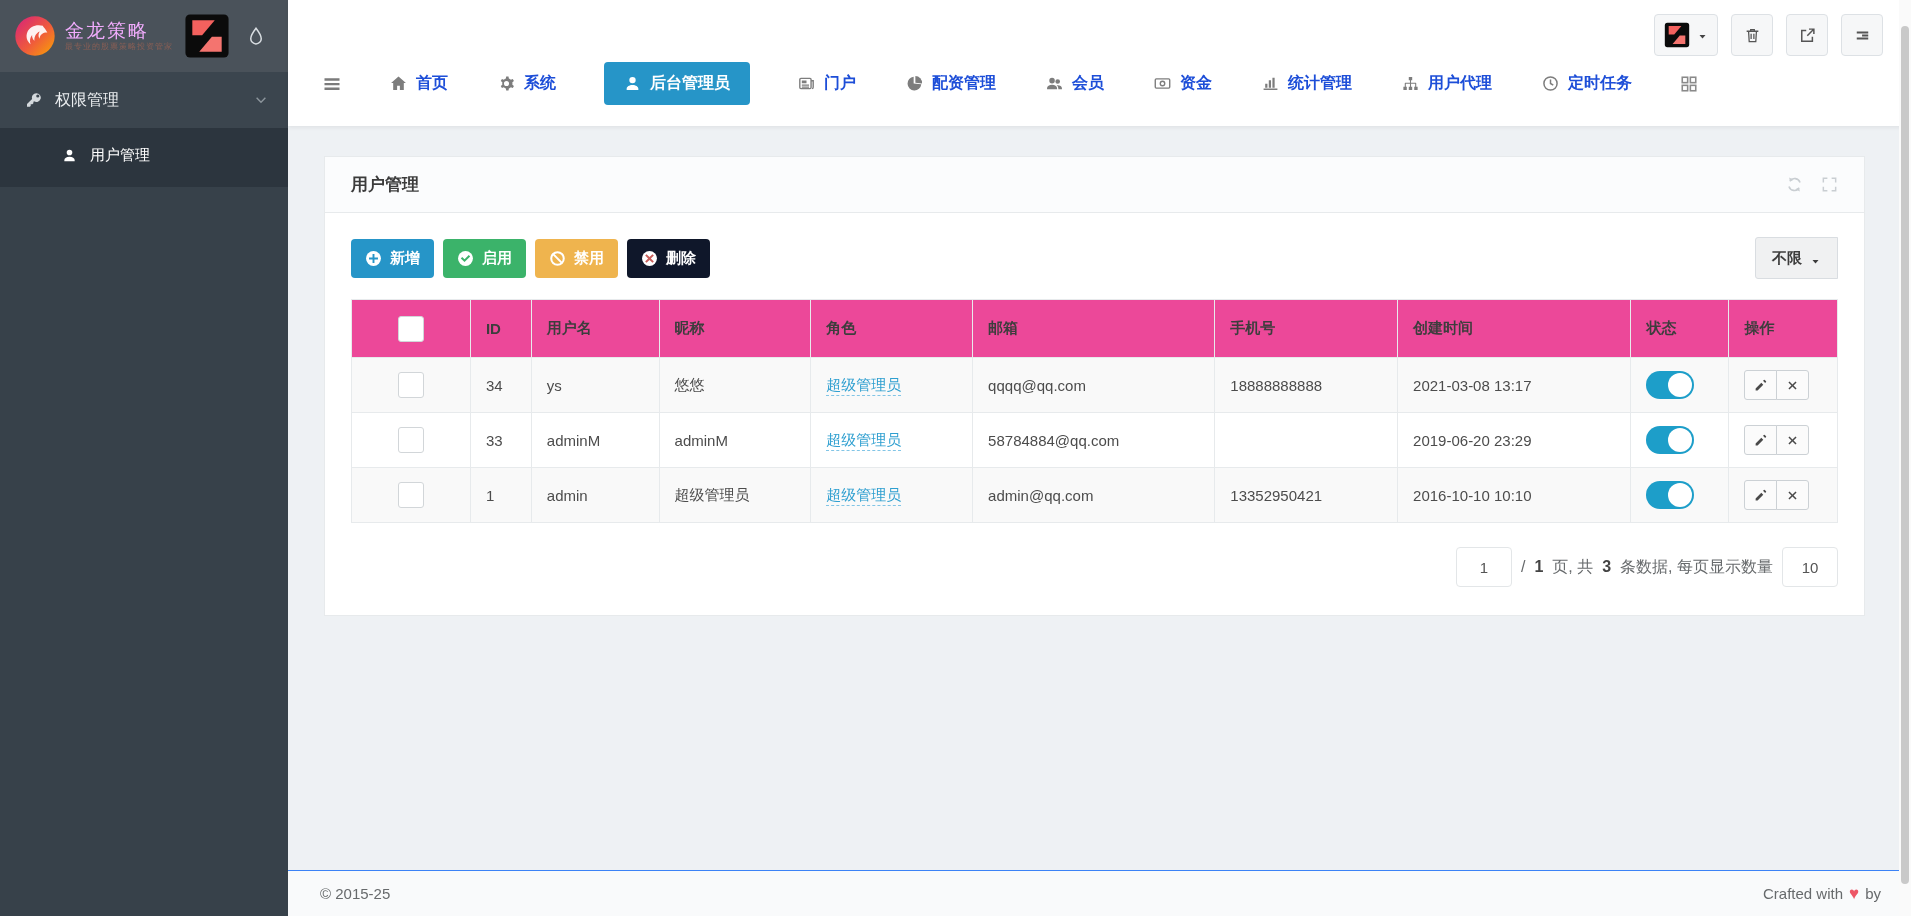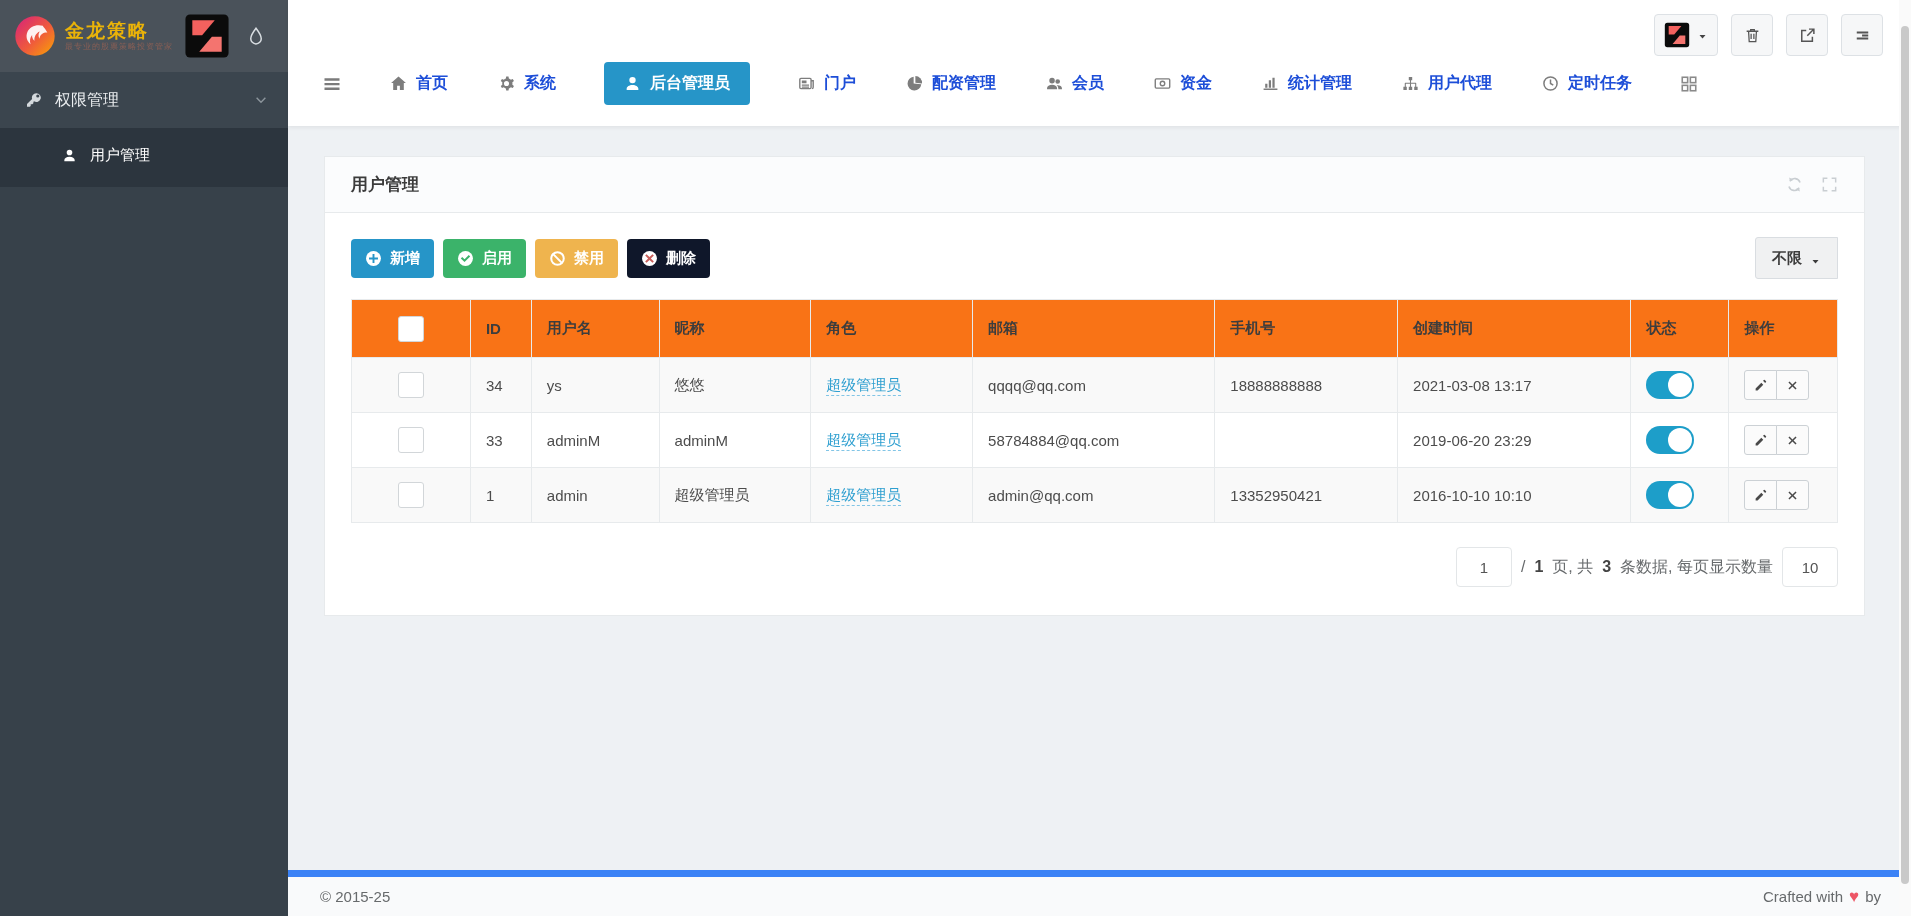--- a/index.html
+++ b/index.html
@@ -5,21 +5,21 @@
   * { box-sizing: border-box; margin: 0; padding: 0; }
   html,body { width:1911px; height:916px; overflow:hidden;
     font-family:"Liberation Sans","DejaVu Sans",sans-serif; background:#eef1f4; }
   .app { display:flex; width:100%; height:100%; }
 
   
   .sidebar { width:288px; flex-shrink:0; background:#37414a; display:flex; flex-direction:column; }
   .logo-bar { height:72px; background:#4a525a; display:flex; align-items:center; padding:0 14px; gap:9px; flex-shrink:0; }
   .dragon-wrap { width:42px; height:42px; flex-shrink:0; }
   .logo-text { display:flex; flex-direction:column; line-height:1.15; margin-right:2px; }
-  .logo-title { font-size:19px; font-weight:bold; color:#eab308; font-family:"DejaVu Serif","Liberation Serif",serif; letter-spacing:2px; }
+  .logo-title { font-size:19px; font-weight:normal; color:#f0abfc; font-family:"DejaVu Serif","Liberation Serif",serif; letter-spacing:2px; }
   .logo-sub { font-size:8px; color:#8a5f55; letter-spacing:1px; }
   .brand-lg { width:46px; height:46px; flex-shrink:0; }
   .droplet-wrap { width:20px; height:24px; color:#d9dee2; margin-left:auto; margin-right:8px; }
 
   .menu-parent { height:56px; display:flex; align-items:center; gap:13px; padding:0 20px 0 26px;
     background:#3b454e; color:#eceff1; font-size:16px; cursor:pointer; }
   .menu-parent .ic { width:16px; height:16px; color:#d4d9dd; flex-shrink:0; }
   .menu-parent .chev { margin-left:auto; width:14px; height:14px; color:#8d969d; }
   .submenu { background:#2c353e; padding:5px 0 10px; }
   .submenu-item { height:44px; display:flex; align-items:center; gap:13px; padding-left:62px;
@@ -68,21 +68,21 @@
     display:flex; align-items:center; gap:8px; font-size:15px; font-weight:bold; color:#3c3c3c;
     border-radius:3px 0 0 3px; cursor:pointer; }
   .filter-btn .caret { width:11px; height:11px; color:#3c3c3c; }
   .search-input { width:268px; height:42px; border:1px solid #e3e6e8; border-left:none; padding:0 13px;
     font-size:15px; color:#555; border-radius:0 3px 3px 0; outline:none;
     font-family:"Liberation Sans","DejaVu Sans",sans-serif; }
   .search-input::placeholder { color:#c3c8cc; }
 
   table { width:100%; border-collapse:collapse; table-layout:fixed; }
   th, td { border:1px solid #e7eaec; font-size:15px; color:#4c4c4c; padding:0 15px; text-align:left; vertical-align:middle; overflow:hidden; white-space:nowrap; }
-  th { height:58px; font-weight:bold; color:#3d3d3d; background:#f97316; }
+  th { height:58px; font-weight:bold; color:#3d3d3d; background:#ec4899; }
   td { height:55px; }
   tbody tr:nth-child(odd) { background:#f9f9f9; }
   .c-check { text-align:center; }
   .checkbox { display:inline-block; width:26px; height:26px; background:#fff; border:1px solid #d2d6d9; border-radius:3px; vertical-align:middle; cursor:pointer; }
   .role-link { color:#2e9fd0; text-decoration:none; border-bottom:1px dashed #82c5e6; padding-bottom:2px; cursor:pointer; }
   .toggle { display:inline-block; width:48px; height:28px; border-radius:15px; background:#1d9ec9; position:relative; cursor:pointer; vertical-align:middle; }
   .toggle .knob { position:absolute; top:2px; right:2px; width:24px; height:24px; border-radius:50%; background:#fff; }
   .op-group { display:inline-flex; }
   .mini { width:33px; height:30px; background:#fbfbfb; border:1px solid #ccd1d5; color:#4a4a4a;
     display:inline-flex; align-items:center; justify-content:center; cursor:pointer; }
@@ -91,21 +91,21 @@
   .mini:last-child { border-radius:0 3px 3px 0; }
   .mini .ic { width:13px; height:13px; }
 
   .pagination { display:flex; justify-content:flex-end; align-items:center; gap:9px; margin-top:24px;
     font-size:16px; color:#676a6c; }
   .page-input { width:56px; height:40px; border:1px solid #e3e6e8; border-radius:4px; text-align:center;
     font-size:15px; color:#555; outline:none; font-family:"Liberation Sans","DejaVu Sans",sans-serif; }
   .pagination b { color:#444; }
 
   
-  .footer { height:46px; flex-shrink:0; background:#f9fafb; border-top:7px solid #3b82f6;
+  .footer { height:46px; flex-shrink:0; background:#f9fafb; border-top:1px solid #3b82f6;
     display:flex; align-items:center; justify-content:space-between; padding:0 30px 0 32px;
     font-size:15px; color:#676a6c; }
   .crafted { display:flex; align-items:center; gap:6px; }
   .heart { color:#ed5565; font-size:17px; line-height:1; }
 
   
   .scrollbar { position:fixed; top:0; right:0; width:12px; height:100%; background:#fafafa; z-index:10; }
   .scrollbar .thumb { position:absolute; left:2px; top:26px; width:8px; height:858px; border-radius:4px; background:#c9c9c9; }
 </style>
 </head>

